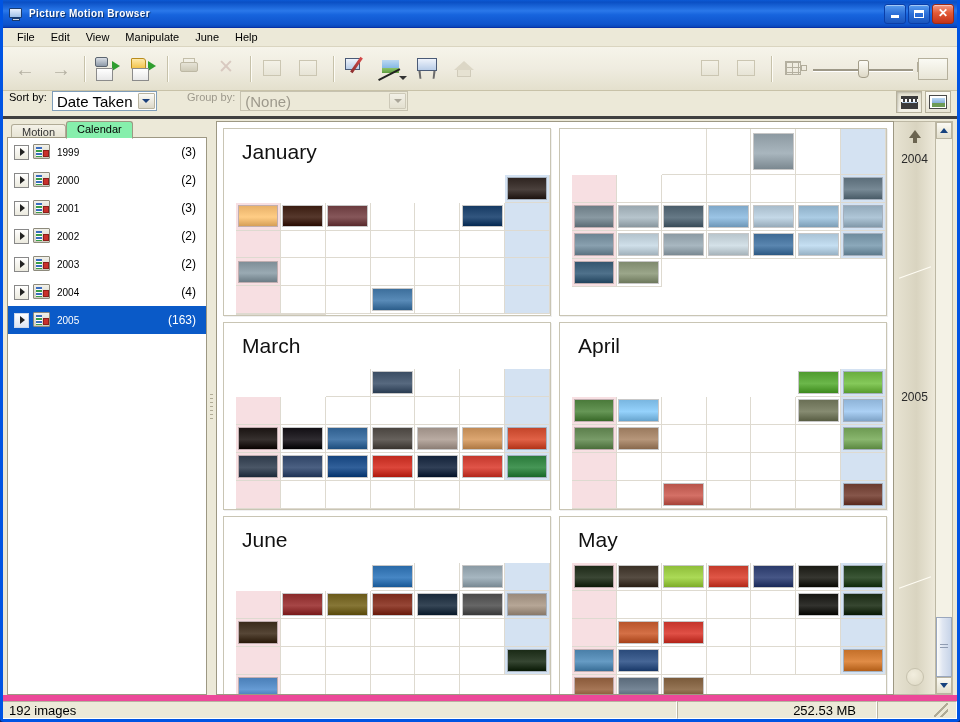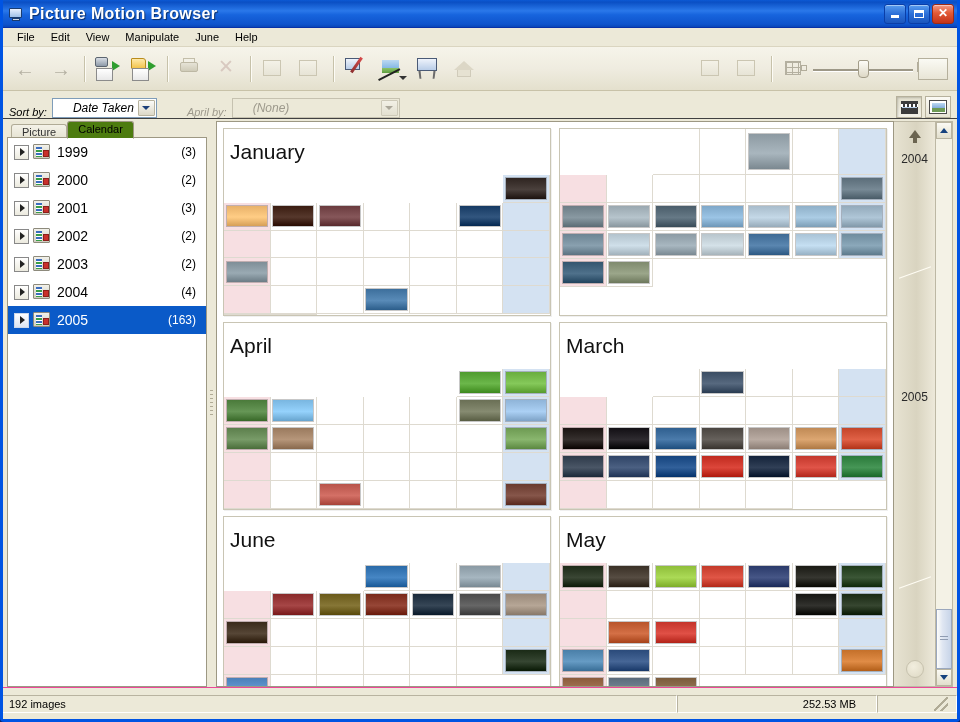--- a/index.html
+++ b/index.html
@@ -36,21 +36,21 @@
   .title-icon .mon {
     position: absolute; left: 1px; top: 2px; width: 13px; height: 10px;
     background: linear-gradient(to bottom,#e8f0ff,#9fc0e8);
     border: 1px solid #1a3c70; border-radius: 1px;
   }
   .title-icon .base {
     position: absolute; left: 4px; top: 12px; width: 8px; height: 3px;
     background: #cfd8e8; border: 1px solid #1a3c70;
   }
   .title-text {
-    flex: 1; color: #fff; font-weight: bold; font-size: 16px;
+    flex: 1; color: #fff; font-weight: bold; font-size: 10px;
     text-shadow: 1px 1px 1px rgba(0,0,0,0.55);
     letter-spacing: 0.4px; white-space: nowrap;
   }
   .winbtns { display: flex; gap: 2px; align-items: center; }
   .winbtn {
     width: 22px; height: 20px; border-radius: 3px;
     border: 1px solid #0a3ea8;
     display: flex; align-items: center; justify-content: center;
     color: #fff; font-size: 11px; font-weight: bold; cursor: default;
     box-shadow: inset 0 1px 0 rgba(255,255,255,0.45);
@@ -176,32 +176,31 @@
   .zoom-small { position:absolute; left:-12px; top:7px; width:6px;height:6px;border:1px solid #b2ad9b; }
   .zoom-big { position:absolute; right:-14px; top:4px; width:10px;height:10px;border:1px solid #b2ad9b; }
   .tb-box {
     width: 30px; height: 22px; border: 1px solid #b5b09c;
     background: linear-gradient(to bottom,#fafaf4,#e8e5d6);
   }
   
   .sortbar {
     height: 28px; flex: none;
     background: #ece9d8;
-    display: flex; align-items: flex-end;
+    display: flex; align-items: flex-start;
     padding: 0 6px;
-    border-bottom: 1px solid #404040;
-    font-style: italic;
+    border-bottom: 3px solid #404040;
   }
   .lbl { font-size: 11px; color: #000; margin-right: 5px; }
   .lbl.dis { color: #9d998c; }
   .combo {
     height: 20px; width: 105px;
     background: #fff; border: 1px solid #7f9db9;
     display: flex; align-items: center; position: relative;
-    padding-left: 20px; font-size: 12px;
+    padding-left: 4px; font-size: 15px;
   }
   .combo.dis { background:#ece9d8; border-color:#c6c2b0; color:#9d998c; }
   .combo .cbtn {
     position: absolute; right: 1px; top: 1px; width: 17px; height: 16px;
     background: linear-gradient(to bottom,#fbfbf8,#dcd8c8);
     border: 1px solid #b8b39f; border-radius: 1px;
     display:flex; align-items:center; justify-content:center;
   }
   .combo.dis .cbtn { background:linear-gradient(to bottom,#f2f0e6,#e3e0d0); border-color:#cdc9b8; }
   .combo .cbtn i {
@@ -239,21 +238,21 @@
   .tab {
     font-size: 11px; padding: 1px 10px 2px 10px; cursor: default;
     border: 1px solid #b0ab96; border-bottom: none;
     border-radius: 3px 3px 0 0; position: relative; top: 1px;
   }
   .tab.inactive {
     background: linear-gradient(to bottom,#f4f2e8,#e3e0cf);
     color: #333; top: 2px; height: 16px;
   }
   .tab.active {
-    background: #4d7c0f; color: #000; z-index: 2; height: 18px;
+    background: #86efac; color: #000; z-index: 2; height: 18px;
     border-color: #9d9883; border-bottom: 1px solid #fff;
   }
   .treepane {
     flex: 1; background: #fff; border: 1px solid #9d9883;
     margin-top: -1px; overflow: hidden; position: relative;
   }
   .treerow {
     height: 28px; display: flex; align-items: center; padding-left: 6px; cursor: default;
   }
   .treerow.selected { background: #0a5ac8; color: #fff; }
@@ -276,21 +275,21 @@
     border: 1px solid #8d8a7c; border-radius:1px;
   }
   .folder-ico .fitems {
     position:absolute; left:3px; top:3px; width:6px; height:10px;
     background: repeating-linear-gradient(to bottom, #3a6cbf 0 2px, #fff 2px 3px, #3a9e46 3px 5px, #fff 5px 6px);
   }
   .folder-ico .fred {
     position:absolute; left:10px; top:6px; width:6px; height:7px;
     background:#c9302c; border:1px solid #8c1f1c;
   }
-  .tname { font-size: 14px; flex: 1; }
+  .tname { font-size: 10px; flex: 1; }
   .tcount { font-size: 12px; padding-right: 10px; }
   
   .splitter {
     width: 9px; flex: none; position: relative; cursor: col-resize;
     background: #ece9d8;
   }
   .splitter .grip {
     position: absolute; left: 3px; top: 50%; margin-top: -14px;
     width: 3px; height: 28px;
     background: repeating-linear-gradient(to bottom,#b0ab96 0 1px, transparent 1px 4px);
@@ -306,20 +305,21 @@
   }
   .month {
     border: 1px solid #c9c5b4; background: #fff;
     display: flex; flex-direction: column; overflow: hidden;
     box-shadow: 1px 1px 0 rgba(0,0,0,0.06);
   }
   .mgrid {
     flex: 1; display: grid;
     grid-template-columns: repeat(7, 1fr);
     grid-template-rows: 46px repeat(5, 1fr);
+    margin-left: 12px;
   }
   .mtitle {
     grid-column: 1 / span 7; grid-row: 1;
     display: flex; align-items: center;
     font-size: 21px; color: #111; padding-left: 6px;
     pointer-events: none; position: relative; z-index: 3;
     font-family: "Liberation Sans", sans-serif; font-weight: normal;
   }
   .cell {
     border-right: 1px solid #dedad0; border-bottom: 1px solid #dedad0;
@@ -383,23 +383,23 @@
   .sb-thumb {
     height: 60px; margin-top: auto;
     background: linear-gradient(to right,#fdfdfa,#dfe6f2 40%,#c7d4e8);
     border: 1px solid #9aa7bd;
     display:flex;align-items:center;justify-content:center;
   }
   .sb-thumb .rid { width:8px;height:6px;
     background: repeating-linear-gradient(to bottom,#8f9cb2 0 1px, transparent 1px 3px); }
   
   .statusbar {
-    height: 32px; flex: none; display: flex; align-items: center;
-    background: #ece9d8; border-top: 1px solid #ec4899;
-    font-size: 11px;
+    height: 24px; flex: none; display: flex; align-items: center;
+    background: #ece9d8; border-top: 6px solid #ec4899;
+    font-size: 13px;
   }
   .sb-cell { height: 18px; display:flex; align-items:center; padding: 0 6px;
     border: 1px solid; border-color: #b8b3a0 #fff #fff #b8b3a0; }
   .sb-cell.first { flex: 1; border-left:none; }
   .sb-cell.mid { width: 200px; justify-content:flex-end; padding-right: 20px; }
   .sb-cell.last { width: 80px; }
   .sb-grip {
     margin-left:auto; width: 14px; height: 14px; margin-right:2px;
     background:
       linear-gradient(135deg, transparent 45%, #b0ab96 45%, #b0ab96 55%, transparent 55%),
@@ -541,42 +541,42 @@
 
   <div class="sortbar">
     <span class="lbl">Sort by:</span>
     <div class="combo">
       <span>Date Taken</span>
       <span class="cbtn">
           <i></i>
         </span>
     </div>
     <span class="split"></span>
-    <span class="lbl dis">April by:</span>
+    <span class="lbl dis">Group by:</span>
     <div class="combo dis" style="width:168px">
       <span>(None)</span>
       <span class="cbtn">
           <i></i>
         </span>
     </div>
     <div class="viewbtns">
       <div class="viewbtn active">
         <span class="film"></span>
       </div>
       <div class="viewbtn">
         <span class="single"></span>
       </div>
     </div>
   </div>
 
   <div class="body">
 
     <div class="leftpanel">
       <div class="tabs">
-        <div class="tab inactive"><span>Picture</span></div>
+        <div class="tab inactive"><span>Motion</span></div>
         <div class="tab active"><span>Calendar</span></div>
       </div>
       <div class="treepane" id="tree">
           <div class="treerow">
             <span class="expander">
               <i></i>
             </span>
             <span class="folder-ico">
               <span class="fback"></span>
               <span class="fitems"></span>
@@ -804,89 +804,20 @@
               <div class="cell blank"></div>
               <div class="cell blank"></div>
               <div class="cell blank"></div>
               <div class="cell blank"></div>
               <div class="cell blank"></div>
               <div class="cell blank"></div>
             </div>
           </div>
           <div class="month">
             <div class="mgrid">
-              <div class="mtitle">April</div>
-              <div class="cell blank" style="visibility: hidden;"></div>
-              <div class="cell blank" style="visibility: hidden;"></div>
-              <div class="cell blank" style="visibility: hidden;"></div>
-              <div class="cell blank" style="visibility: hidden;"></div>
-              <div class="cell blank" style="visibility: hidden;"></div>
-              <div class="cell r1">
-                <div class="thumb" style="background: linear-gradient(rgb(79, 155, 46) 0%, rgb(107, 183, 74) 55%, rgb(61, 137, 28) 100%);"></div>
-              </div>
-              <div class="cell sat r1">
-                <div class="thumb" style="background: linear-gradient(rgb(105, 173, 62) 0%, rgb(133, 201, 90) 55%, rgb(87, 155, 44) 100%);"></div>
-              </div>
-              <div class="cell sun">
-                <div class="thumb" style="background: linear-gradient(rgb(74, 122, 58) 0%, rgb(102, 150, 86) 55%, rgb(56, 104, 40) 100%);"></div>
-              </div>
-              <div class="cell">
-                <div class="thumb" style="background: linear-gradient(rgb(121, 182, 224) 0%, rgb(149, 210, 252) 55%, rgb(103, 164, 206) 100%);"></div>
-              </div>
-              <div class="cell"></div>
-              <div class="cell"></div>
-              <div class="cell"></div>
-              <div class="cell">
-                <div class="thumb" style="background: linear-gradient(rgb(106, 111, 85) 0%, rgb(134, 139, 113) 55%, rgb(88, 93, 67) 100%);"></div>
-              </div>
-              <div class="cell sat">
-                <div class="thumb" style="background: linear-gradient(rgb(143, 180, 216) 0%, rgb(171, 208, 244) 55%, rgb(125, 162, 198) 100%);"></div>
-              </div>
-              <div class="cell sun">
-                <div class="thumb" style="background: linear-gradient(rgb(92, 127, 76) 0%, rgb(120, 155, 104) 55%, rgb(74, 109, 58) 100%);"></div>
-              </div>
-              <div class="cell">
-                <div class="thumb" style="background: linear-gradient(rgb(154, 122, 94) 0%, rgb(182, 150, 122) 55%, rgb(136, 104, 76) 100%);"></div>
-              </div>
-              <div class="cell"></div>
-              <div class="cell"></div>
-              <div class="cell"></div>
-              <div class="cell"></div>
-              <div class="cell sat">
-                <div class="thumb" style="background: linear-gradient(rgb(109, 154, 82) 0%, rgb(137, 182, 110) 55%, rgb(91, 136, 64) 100%);"></div>
-              </div>
-              <div class="cell sun"></div>
-              <div class="cell"></div>
-              <div class="cell"></div>
-              <div class="cell"></div>
-              <div class="cell"></div>
-              <div class="cell"></div>
-              <div class="cell sat"></div>
-              <div class="cell sun"></div>
-              <div class="cell"></div>
-              <div class="cell">
-                <div class="thumb" style="background: linear-gradient(rgb(184, 84, 74) 0%, rgb(212, 112, 102) 55%, rgb(166, 66, 56) 100%);"></div>
-              </div>
-              <div class="cell"></div>
-              <div class="cell"></div>
-              <div class="cell"></div>
-              <div class="cell sat">
-                <div class="thumb" style="background: linear-gradient(rgb(106, 58, 46) 0%, rgb(134, 86, 74) 55%, rgb(88, 40, 28) 100%);"></div>
-              </div>
-              <div class="cell blank"></div>
-              <div class="cell blank"></div>
-              <div class="cell blank"></div>
-              <div class="cell blank"></div>
-              <div class="cell blank"></div>
-              <div class="cell blank"></div>
-              <div class="cell blank"></div>
-            </div>
-          </div>
-          <div class="month">
-            <div class="mgrid">
               <div class="mtitle">March</div>
               <div class="cell blank" style="visibility: hidden;"></div>
               <div class="cell blank" style="visibility: hidden;"></div>
               <div class="cell r1"></div>
               <div class="cell r1">
                 <div class="thumb" style="background: linear-gradient(rgb(59, 77, 99) 0%, rgb(87, 105, 127) 55%, rgb(41, 59, 81) 100%);"></div>
               </div>
               <div class="cell r1"></div>
               <div class="cell r1"></div>
               <div class="cell sat r1"></div>
@@ -939,20 +870,89 @@
               <div class="cell sat">
                 <div class="thumb" style="background: linear-gradient(rgb(42, 122, 58) 0%, rgb(70, 150, 86) 55%, rgb(24, 104, 40) 100%);"></div>
               </div>
               <div class="cell sun"></div>
               <div class="cell"></div>
               <div class="cell"></div>
               <div class="cell"></div>
               <div class="cell"></div>
               <div class="cell blank"></div>
               <div class="cell blank"></div>
+              <div class="cell blank"></div>
+              <div class="cell blank"></div>
+              <div class="cell blank"></div>
+              <div class="cell blank"></div>
+              <div class="cell blank"></div>
+              <div class="cell blank"></div>
+              <div class="cell blank"></div>
+            </div>
+          </div>
+          <div class="month">
+            <div class="mgrid">
+              <div class="mtitle">April</div>
+              <div class="cell blank" style="visibility: hidden;"></div>
+              <div class="cell blank" style="visibility: hidden;"></div>
+              <div class="cell blank" style="visibility: hidden;"></div>
+              <div class="cell blank" style="visibility: hidden;"></div>
+              <div class="cell blank" style="visibility: hidden;"></div>
+              <div class="cell r1">
+                <div class="thumb" style="background: linear-gradient(rgb(79, 155, 46) 0%, rgb(107, 183, 74) 55%, rgb(61, 137, 28) 100%);"></div>
+              </div>
+              <div class="cell sat r1">
+                <div class="thumb" style="background: linear-gradient(rgb(105, 173, 62) 0%, rgb(133, 201, 90) 55%, rgb(87, 155, 44) 100%);"></div>
+              </div>
+              <div class="cell sun">
+                <div class="thumb" style="background: linear-gradient(rgb(74, 122, 58) 0%, rgb(102, 150, 86) 55%, rgb(56, 104, 40) 100%);"></div>
+              </div>
+              <div class="cell">
+                <div class="thumb" style="background: linear-gradient(rgb(121, 182, 224) 0%, rgb(149, 210, 252) 55%, rgb(103, 164, 206) 100%);"></div>
+              </div>
+              <div class="cell"></div>
+              <div class="cell"></div>
+              <div class="cell"></div>
+              <div class="cell">
+                <div class="thumb" style="background: linear-gradient(rgb(106, 111, 85) 0%, rgb(134, 139, 113) 55%, rgb(88, 93, 67) 100%);"></div>
+              </div>
+              <div class="cell sat">
+                <div class="thumb" style="background: linear-gradient(rgb(143, 180, 216) 0%, rgb(171, 208, 244) 55%, rgb(125, 162, 198) 100%);"></div>
+              </div>
+              <div class="cell sun">
+                <div class="thumb" style="background: linear-gradient(rgb(92, 127, 76) 0%, rgb(120, 155, 104) 55%, rgb(74, 109, 58) 100%);"></div>
+              </div>
+              <div class="cell">
+                <div class="thumb" style="background: linear-gradient(rgb(154, 122, 94) 0%, rgb(182, 150, 122) 55%, rgb(136, 104, 76) 100%);"></div>
+              </div>
+              <div class="cell"></div>
+              <div class="cell"></div>
+              <div class="cell"></div>
+              <div class="cell"></div>
+              <div class="cell sat">
+                <div class="thumb" style="background: linear-gradient(rgb(109, 154, 82) 0%, rgb(137, 182, 110) 55%, rgb(91, 136, 64) 100%);"></div>
+              </div>
+              <div class="cell sun"></div>
+              <div class="cell"></div>
+              <div class="cell"></div>
+              <div class="cell"></div>
+              <div class="cell"></div>
+              <div class="cell"></div>
+              <div class="cell sat"></div>
+              <div class="cell sun"></div>
+              <div class="cell"></div>
+              <div class="cell">
+                <div class="thumb" style="background: linear-gradient(rgb(184, 84, 74) 0%, rgb(212, 112, 102) 55%, rgb(166, 66, 56) 100%);"></div>
+              </div>
+              <div class="cell"></div>
+              <div class="cell"></div>
+              <div class="cell"></div>
+              <div class="cell sat">
+                <div class="thumb" style="background: linear-gradient(rgb(106, 58, 46) 0%, rgb(134, 86, 74) 55%, rgb(88, 40, 28) 100%);"></div>
+              </div>
               <div class="cell blank"></div>
               <div class="cell blank"></div>
               <div class="cell blank"></div>
               <div class="cell blank"></div>
               <div class="cell blank"></div>
               <div class="cell blank"></div>
               <div class="cell blank"></div>
             </div>
           </div>
           <div class="month">

